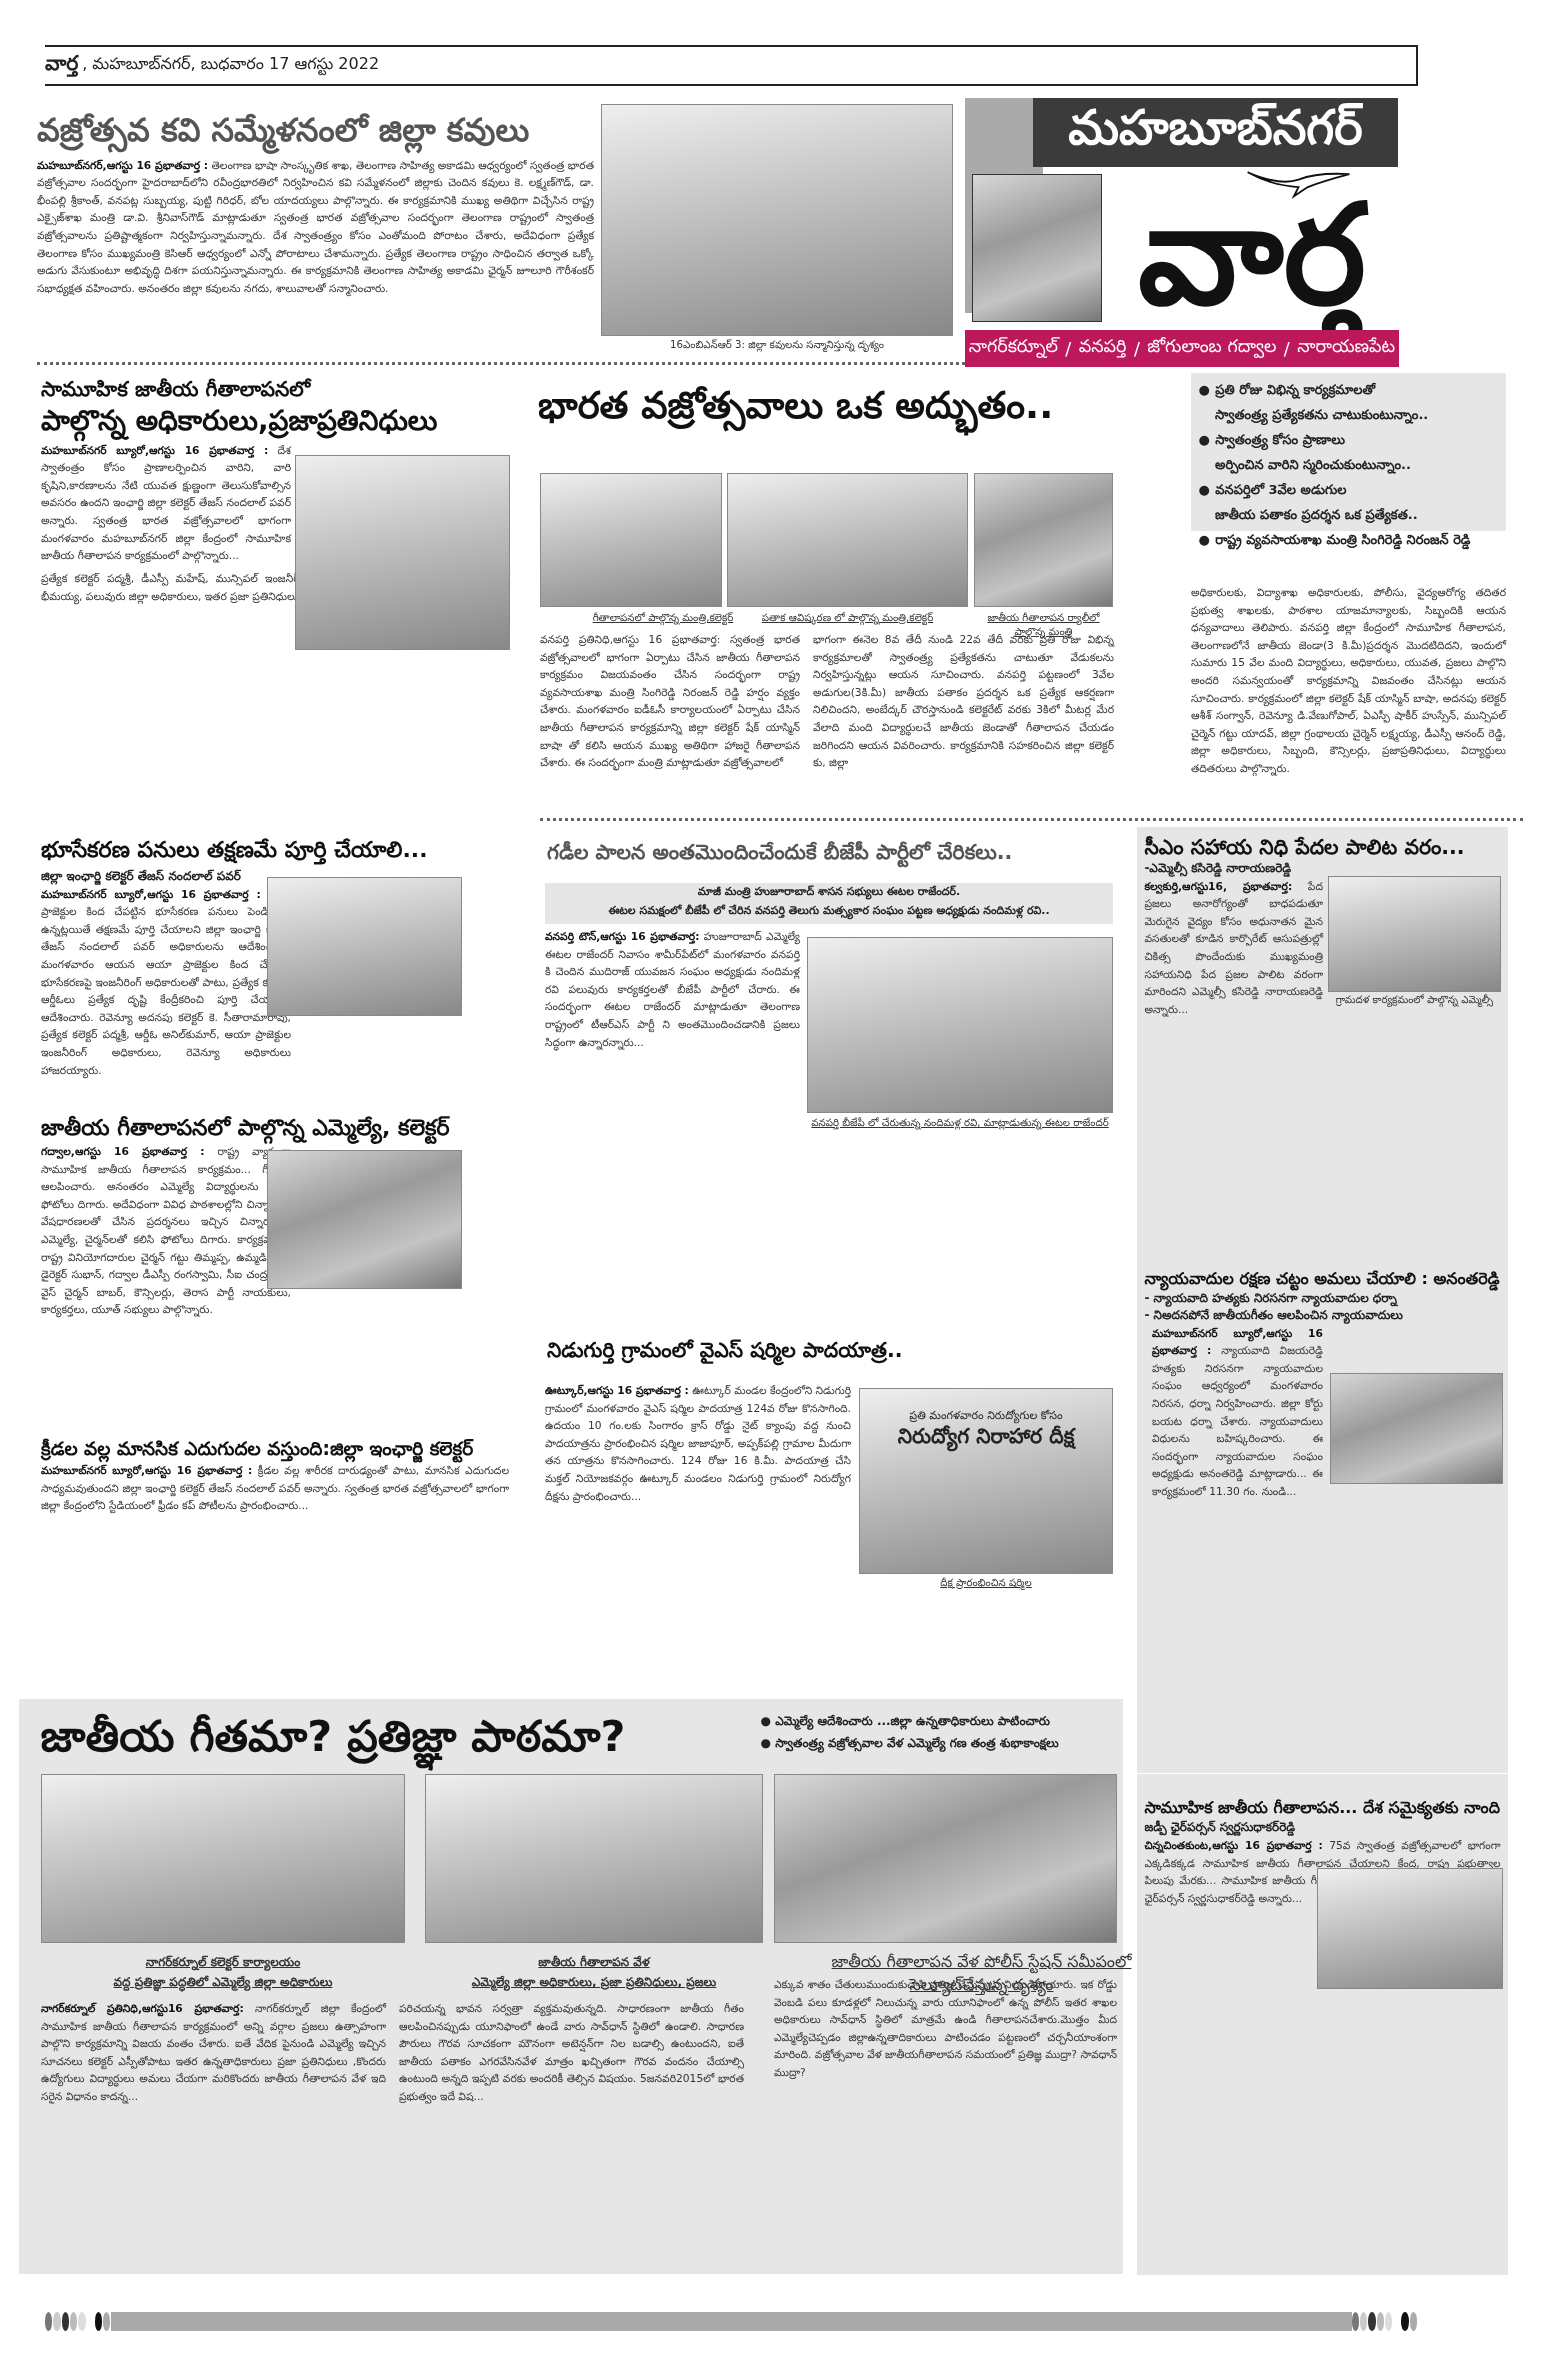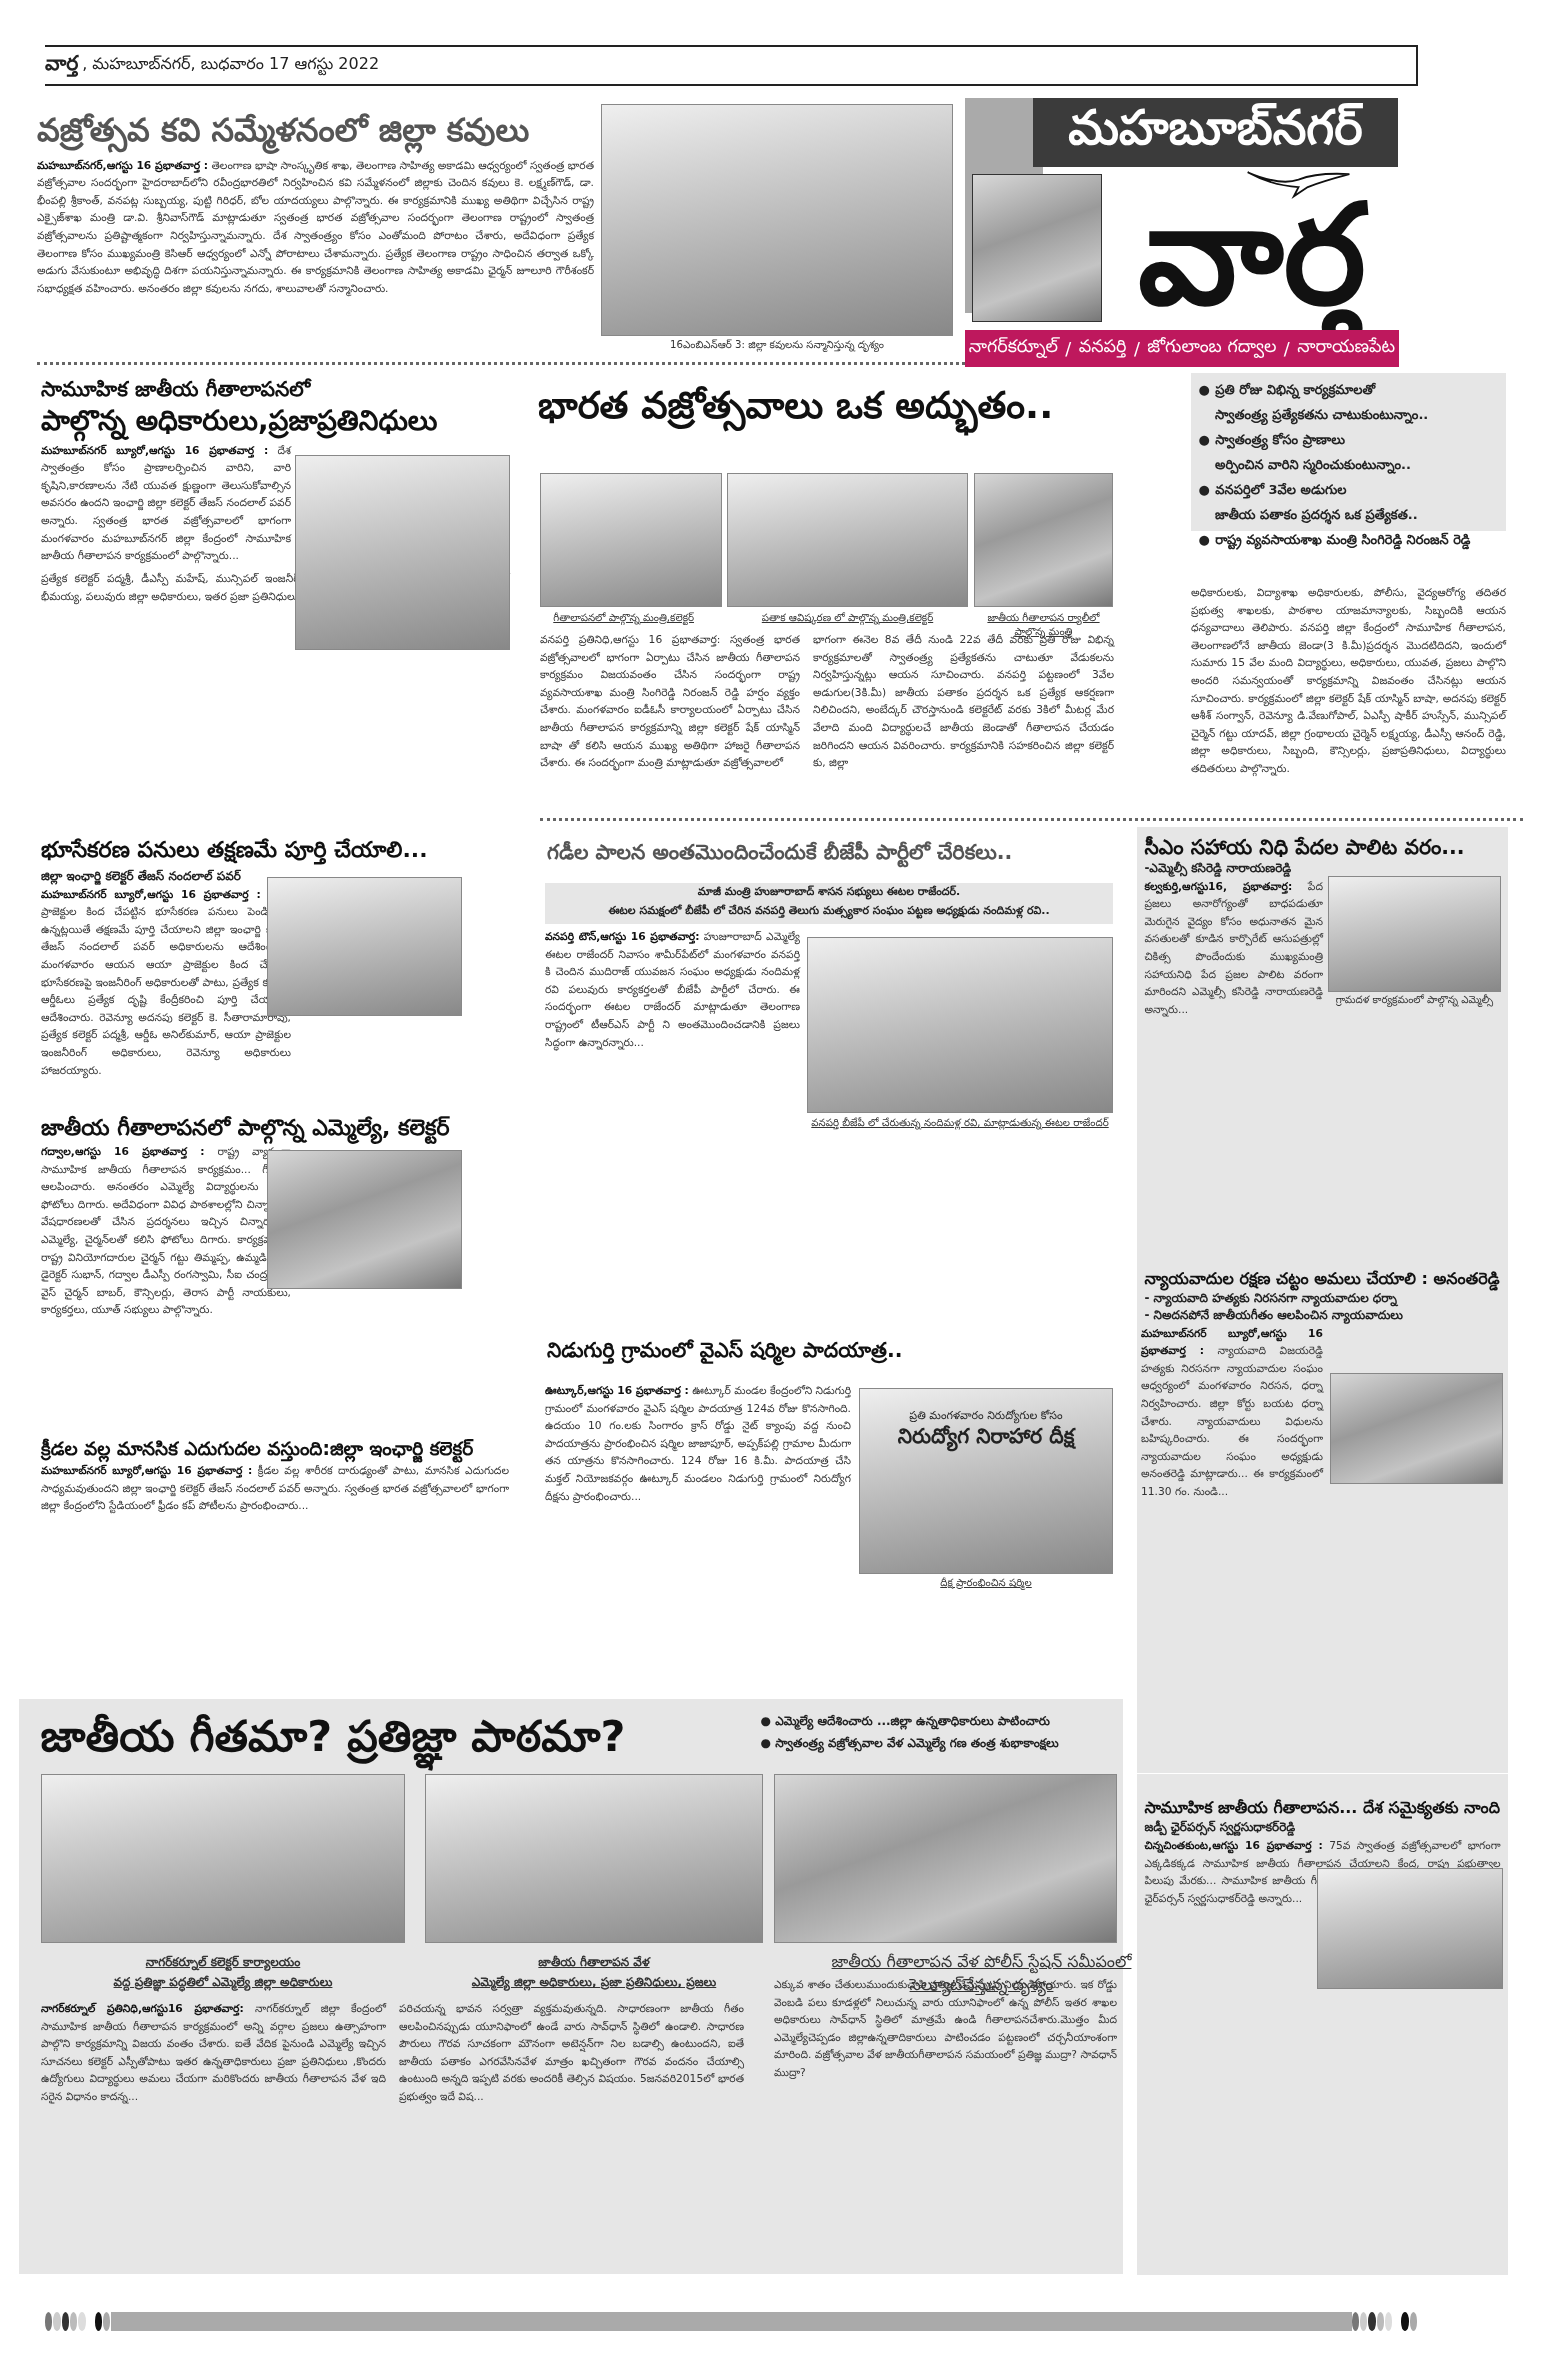--- a/index.html
+++ b/index.html
@@ -73,21 +73,21 @@
     <span>దేశ స్వాతంత్రం కోసం ప్రాణాలర్పించిన వారిని, వారి కృషిని,కారణాలను నేటి యువత క్షుణ్ణంగా తెలుసుకోవాల్సిన అవసరం ఉందని ఇంఛార్జి జిల్లా కలెక్టర్ తేజస్ నందలాల్ పవర్ అన్నారు. స్వతంత్ర భారత వజ్రోత్సవాలలో భాగంగా మంగళవారం మహబూబ్‌నగర్ జిల్లా కేంద్రంలో సామూహిక జాతీయ గీతాలాపన కార్యక్రమంలో పాల్గొన్నారు...</span>
   </div>
   <div class="body-text" style="margin-top:5.6px;">ప్రత్యేక కలెక్టర్ పద్మశ్రీ, డీఎస్పీ మహేష్, మున్సిపల్ ఇంజనీర్ సుబ్రమణ్యం, స్వతంత్ర సమర యోధుడు వకీల్ భీమయ్య, పలువురు జిల్లా అధికారులు, ఇతర ప్రజా ప్రతినిధులు పాల్గొన్నారు.</div>
 </div>
 <div class="abs photo light" style="left:295px;top:455px;width:215px;height:195px;"></div>
 
 <div class="abs headline" style="left:538px;top:380px;width:594px;font-size:37px;line-height:52px;">భారత వజ్రోత్సవాలు ఒక అద్భుతం..</div>
 <div class="abs photo light" style="left:540px;top:473px;width:182px;height:134px;"></div>
 <div class="abs photo light" style="left:727px;top:473px;width:241px;height:134px;"></div>
 <div class="abs photo" style="left:974px;top:473px;width:139px;height:134px;"></div>
-<div class="abs caption" style="left:512px;top:612px;width:182px;text-align:right;">గీతాలాపనలో పాల్గొన్న మంత్రి,కలెక్టర్</div>
+<div class="abs caption" style="left:572px;top:612px;width:182px;">గీతాలాపనలో పాల్గొన్న మంత్రి,కలెక్టర్</div>
 <div class="abs caption" style="left:727px;top:612px;width:241px;">పతాక ఆవిష్కరణ లో పాల్గొన్న మంత్రి,కలెక్టర్</div>
 <div class="abs caption" style="left:974px;top:612px;width:139px;">జాతీయ గీతాలాపన ర్యాలీలో పాల్గొన్న మంత్రి</div>
 <div class="abs grey-box bullet-list" style="left:1191px;top:373px;width:315px;height:158px;padding:3.7px 7.4px;">
   <div class="b">ప్రతి రోజు విభిన్న కార్యక్రమాలతో</div>
   <div class="sub">స్వాతంత్ర్య ప్రత్యేకతను చాటుకుంటున్నాం..</div>
   <div class="b">స్వాతంత్ర్య కోసం ప్రాణాలు</div>
   <div class="sub">అర్పించిన వారిని స్మరించుకుంటున్నాం..</div>
   <div class="b">వనపర్తిలో 3వేల అడుగుల</div>
   <div class="sub">జాతీయ పతాకం ప్రదర్శన ఒక ప్రత్యేకత..</div>
   <div class="b">రాష్ట్ర వ్యవసాయశాఖ మంత్రి సింగిరెడ్డి నిరంజన్ రెడ్డి</div>
@@ -155,21 +155,21 @@
 <div class="abs photo light" style="left:859px;top:1388px;width:254px;height:186px;">
   <div style="font-size:11px;text-align:center;margin-top:20px;">ప్రతి మంగళవారం నిరుద్యోగుల కోసం</div>
   <div style="font-size:20.4px;font-weight:bold;text-align:center;">నిరుద్యోగ నిరాహార దీక్ష</div>
 </div>
 <div class="abs caption" style="left:859px;top:1577px;width:254px;">దీక్ష ప్రారంభించిన షర్మిల</div>
 
 <div class="abs grey-box" style="left:1137px;top:1263px;width:371px;height:510px;">
   <div class="headline" style="font-size:16px;line-height:24px;padding:3.7px 7.4px 0;">న్యాయవాదుల రక్షణ చట్టం అమలు చేయాలి : అనంతరెడ్డి</div>
   <div class="subhead" style="padding:0 7.4px;">- న్యాయవాది హత్యకు నిరసనగా న్యాయవాదుల ధర్నా</div>
   <div class="subhead" style="padding:0 7.4px;">- నిఅదనపోనే జాతీయగీతం ఆలపించిన న్యాయవాదులు</div>
-  <div class="body-text" style="width:186px;padding-left:4px;">
+  <div class="body-text" style="width:186px;padding-left:15px;">
     <span class="dateline">మహబూబ్‌నగర్ బ్యూరో,ఆగస్టు 16 ప్రభాతవార్త :</span>
     <span>న్యాయవాది విజయరెడ్డి హత్యకు నిరసనగా న్యాయవాదుల సంఘం ఆధ్వర్యంలో మంగళవారం నిరసన, ధర్నా నిర్వహించారు. జిల్లా కోర్టు బయట ధర్నా చేశారు. న్యాయవాదులు విధులను బహిష్కరించారు. ఈ సందర్భంగా న్యాయవాదుల సంఘం అధ్యక్షుడు అనంతరెడ్డి మాట్లాడారు... ఈ కార్యక్రమంలో 11.30 గం. నుండి...</span>
   </div>
 </div>
 <div class="abs photo" style="left:1330px;top:1373px;width:173px;height:111px;"></div>
 
 <div class="abs grey-box" style="left:18.6px;top:1699px;width:1104px;height:575px;">
   <div class="headline" style="position:absolute;left:22px;top:9.3px;font-size:43px;line-height:56px;">జాతీయ గీతమా? ప్రతిజ్ఞా పాఠమా?</div>
   <div style="position:absolute;left:742px;top:11px;font-size:12px;line-height:22px;font-weight:bold;">
     <div>● <span>ఎమ్మెల్యే ఆదేశించారు ...జిల్లా ఉన్నతాధికారులు పాటించారు</span></div>

